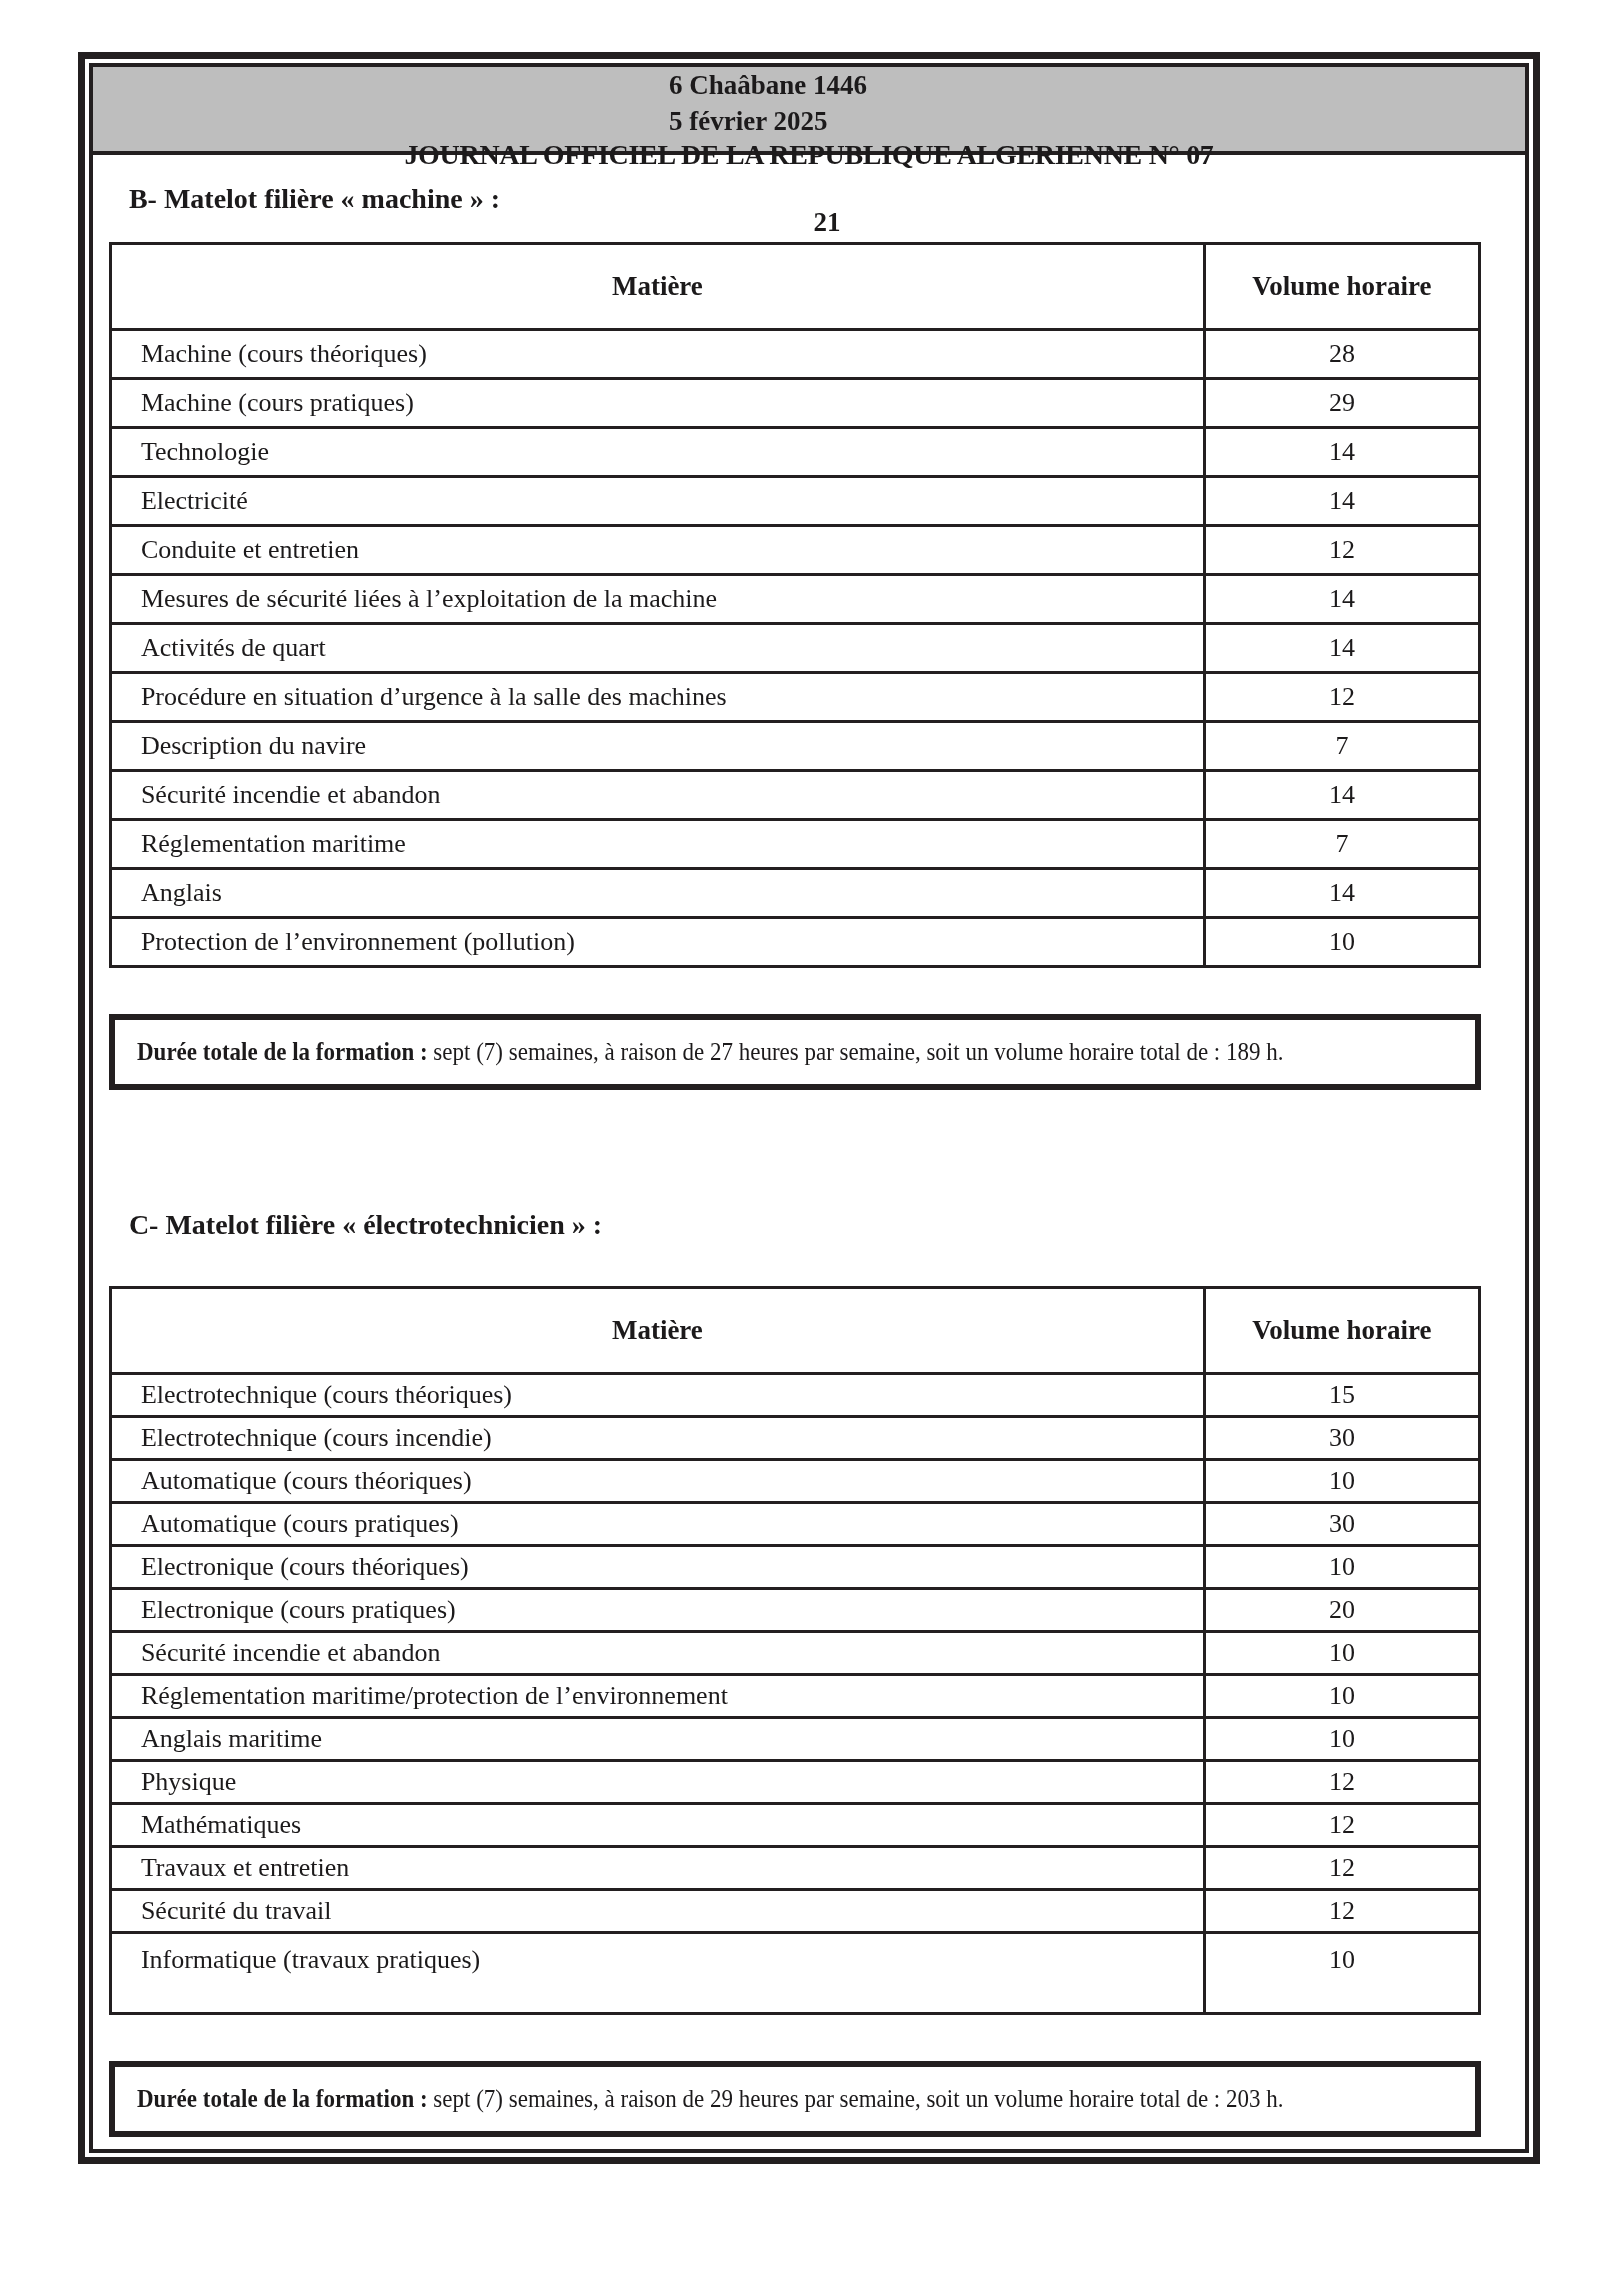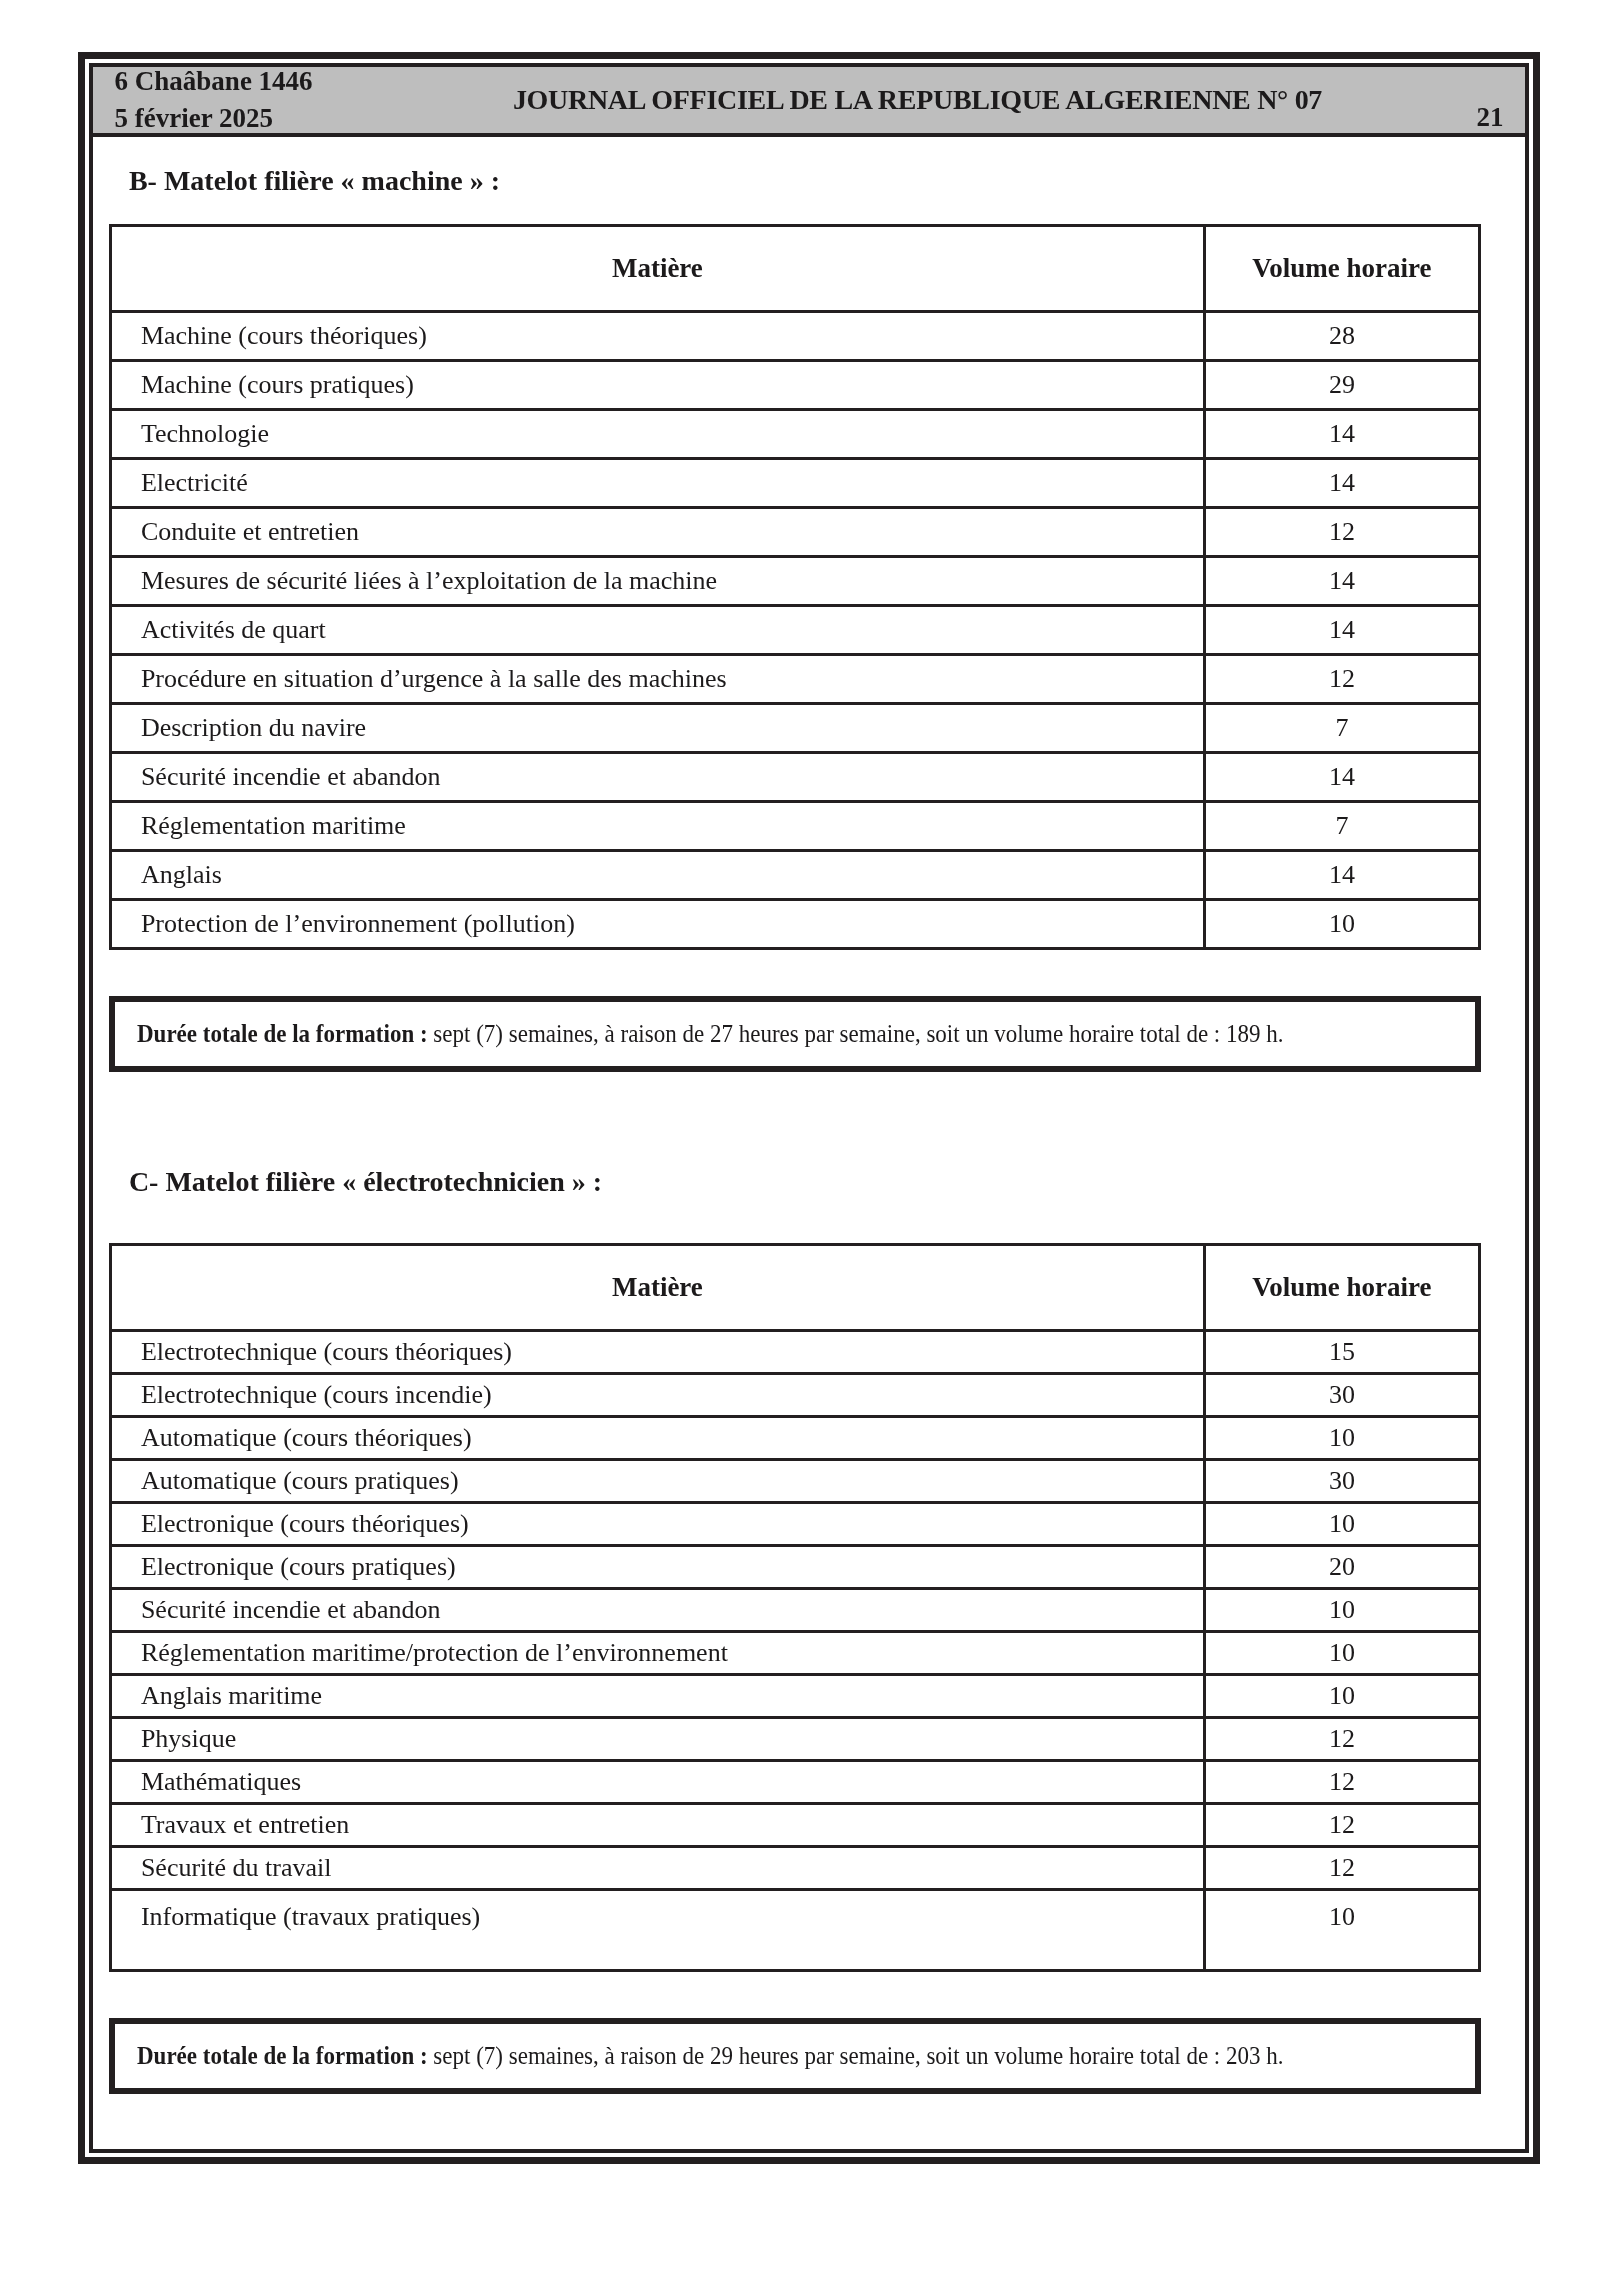--- a/index.html
+++ b/index.html
@@ -23,24 +23,25 @@
     background: #ffffff;
   }
   .page-inner {
     width: 100%; height: 100%;
     border: 4.5px solid var(--ink);
     overflow: hidden;
   }
   .header-band {
     background: var(--header-bg);
     border-bottom: 4.5px solid var(--ink);
-    height: 70px;
+    height: 88px;
     display: flex;
     align-items: center;
     padding: 0 22px;
+    flex-direction: column;
   }
   .dates {
     width: 280px;
     font-weight: bold;
     font-size: 27px;
     line-height: 1.35;
     white-space: nowrap;
   }
   .journal-title {
     flex: 1;
@@ -58,21 +59,21 @@
     margin-top: 36px;
   }
   .content { padding-left: 16.3px; }
   .section-title {
     font-weight: bold;
     font-size: 28px;
     margin: 27px 0 0 20px;
     line-height: 33px;
     white-space: nowrap;
   }
-  .section-title-c { margin-top: 93px; }
+  .section-title-c { margin-top: 118px; }
   table.subjects {
     border-collapse: collapse;
     width: 1372px;
     margin-top: 27px;
     table-layout: fixed;
   }
   table.table-c { margin-top: 45px; }
   table.subjects th,
   table.subjects td {
     border: 3.6px solid var(--ink);

